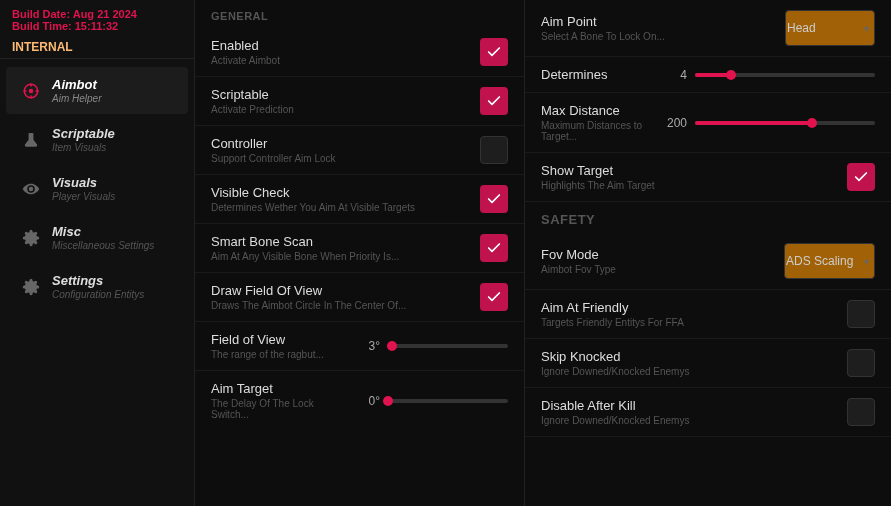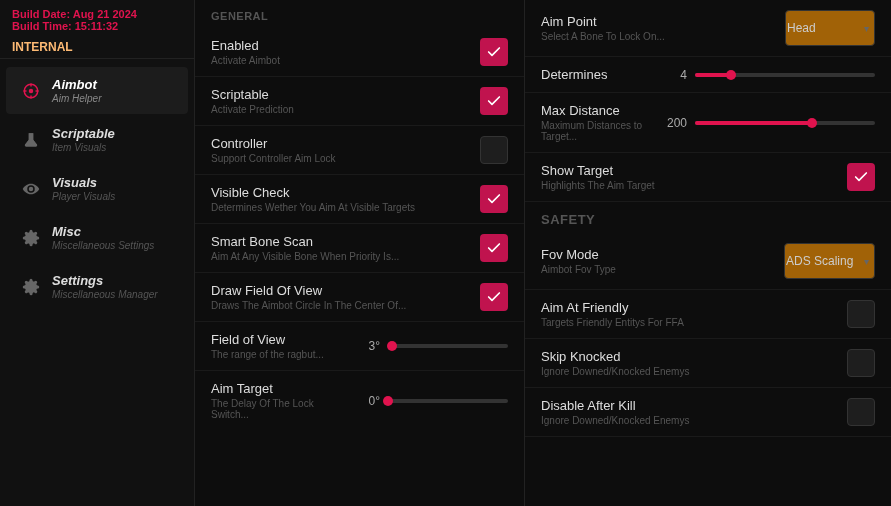--- a/index.html
+++ b/index.html
@@ -318,21 +318,21 @@
 
     <div class="nav-item">
       <div class="nav-icon">
         <svg viewBox="0 0 24 24" xmlns="http://www.w3.org/2000/svg" fill="#555">
           <path d="M12 15a3 3 0 100-6 3 3 0 000 6z"></path>
           <path d="M19.4 15a1.65 1.65 0 00.33 1.82l.06.06a2 2 0 010 2.83 2 2 0 01-2.83 0l-.06-.06a1.65 1.65 0 00-1.82-.33 1.65 1.65 0 00-1 1.51V21a2 2 0 01-4 0v-.09A1.65 1.65 0 009 19.4a1.65 1.65 0 00-1.82.33l-.06.06a2 2 0 01-2.83-2.83l.06-.06A1.65 1.65 0 004.68 15a1.65 1.65 0 00-1.51-1H3a2 2 0 010-4h.09A1.65 1.65 0 004.6 9a1.65 1.65 0 00-.33-1.82l-.06-.06a2 2 0 012.83-2.83l.06.06A1.65 1.65 0 009 4.68a1.65 1.65 0 001-1.51V3a2 2 0 014 0v.09a1.65 1.65 0 001 1.51 1.65 1.65 0 001.82-.33l.06-.06a2 2 0 012.83 2.83l-.06.06A1.65 1.65 0 0019.4 9a1.65 1.65 0 001.51 1H21a2 2 0 010 4h-.09a1.65 1.65 0 00-1.51 1z"></path>
         </svg>
       </div>
       <div class="nav-text-group">
         <span class="nav-label">Settings</span>
-        <span class="nav-sublabel">Miscellaneous Manager</span>
+        <span class="nav-sublabel">Configuration Entitys</span>
       </div>
     </div>
 
   </div>
 </div>
 
 <div class="main-content">
 
   <div class="general-panel">
     <div class="section-header">General</div>

